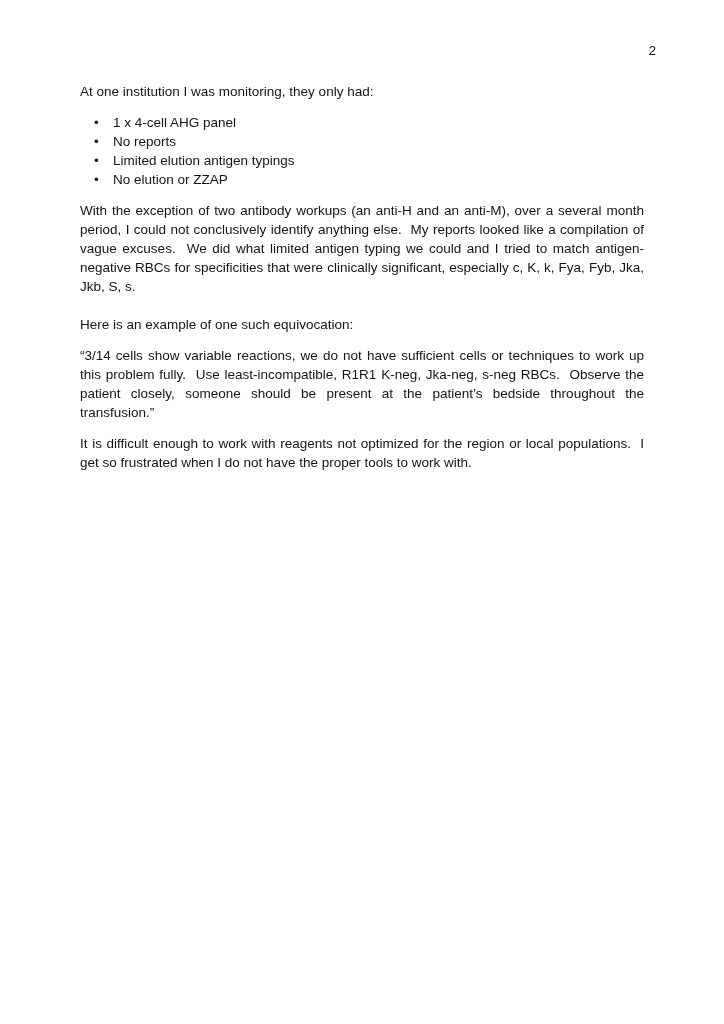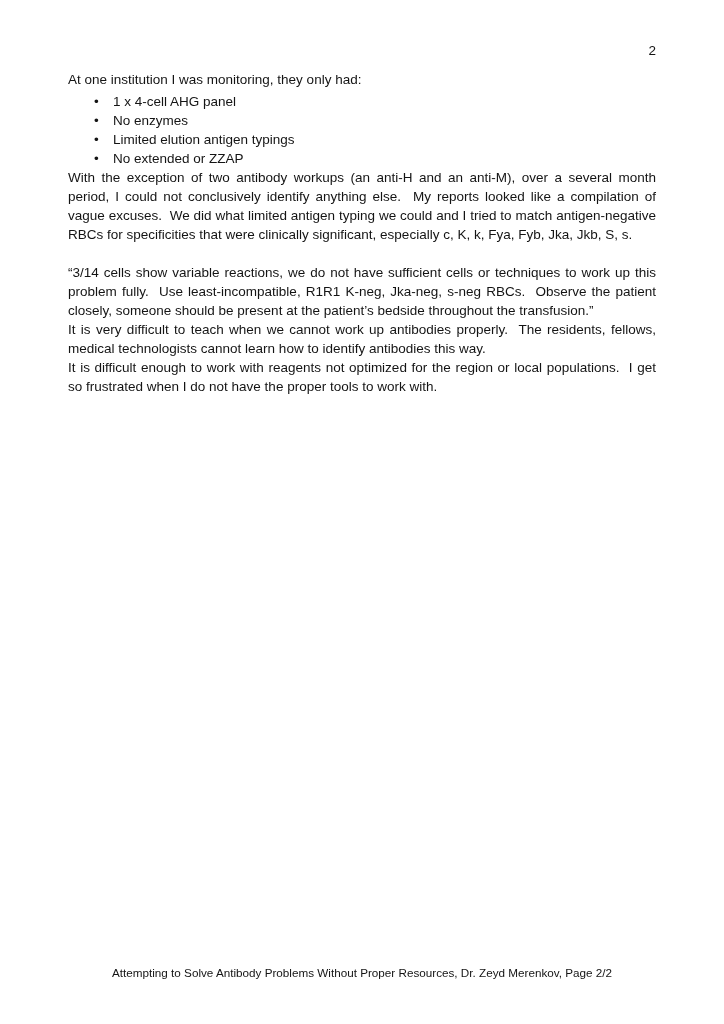--- a/index.html
+++ b/index.html
@@ -26,21 +26,21 @@
     line-height: 19px;
   }
   .content {
     position: absolute;
     top: 70px;
     left: 68px;
     width: 588px;
     font-size: 13.5px;
     line-height: 19px;
   }
-  .content p { margin: 0; }
+  .content p { margin: 12px; }
   .just { text-align: justify; }
   .bullets {
     list-style: none;
     margin: 3px 0 0 0;
     padding: 0;
   }
   .bullets li {
     position: relative;
     padding-left: 45px;
     line-height: 19px;
@@ -74,39 +74,38 @@
 
     <p>At one institution I was monitoring, they only had:</p>
 
     <ul class="bullets">
       <li>
         <span class="bullet-dot">•</span>
         <span>1 x 4-cell AHG panel</span>
       </li>
       <li>
         <span class="bullet-dot">•</span>
-        <span>No enzymes</span>
+        <span>No reports</span>
       </li>
       <li>
         <span class="bullet-dot">•</span>
         <span>Limited elution antigen typings</span>
       </li>
       <li>
         <span class="bullet-dot">•</span>
-        <span>No extended or ZZAP</span>
+        <span>No elution or ZZAP</span>
       </li>
     </ul>
 
     <p class="para just">With the exception of two antibody workups (an anti-H and an anti-M), over a several month period, I could not conclusively identify anything else.&nbsp; My reports looked like a compilation of vague excuses.&nbsp; We did what limited antigen typing we could and I tried to match antigen-negative RBCs for specificities that were clinically significant, especially c, K, k, Fya, Fyb, Jka, Jkb, S, s.</p>
 
     <div class="group">
+      <p>Here is an example of one such equivocation:</p>
       <p class="just">“3/14 cells show variable reactions, we do not have sufficient cells or techniques to work up this problem fully.&nbsp; Use least-incompatible, R1R1 K-neg, Jka-neg, s-neg RBCs.&nbsp; Observe the patient closely, someone should be present at the patient’s bedside throughout the transfusion.”</p>
     </div>
 
-    <p class="para just">It is very difficult to teach when we cannot work up antibodies properly.&nbsp; The residents, fellows, medical technologists cannot learn how to identify antibodies this way.</p>
 
     <p class="para just">It is difficult enough to work with reagents not optimized for the region or local populations.&nbsp; I get so frustrated when I do not have the proper tools to work with.</p>
 
   </div>
 
-  <div class="footer">Attempting to Solve Antibody Problems Without Proper Resources, Dr. Zeyd Merenkov, Page 2/2</div>
 
 </div>
 
 </body></html>

